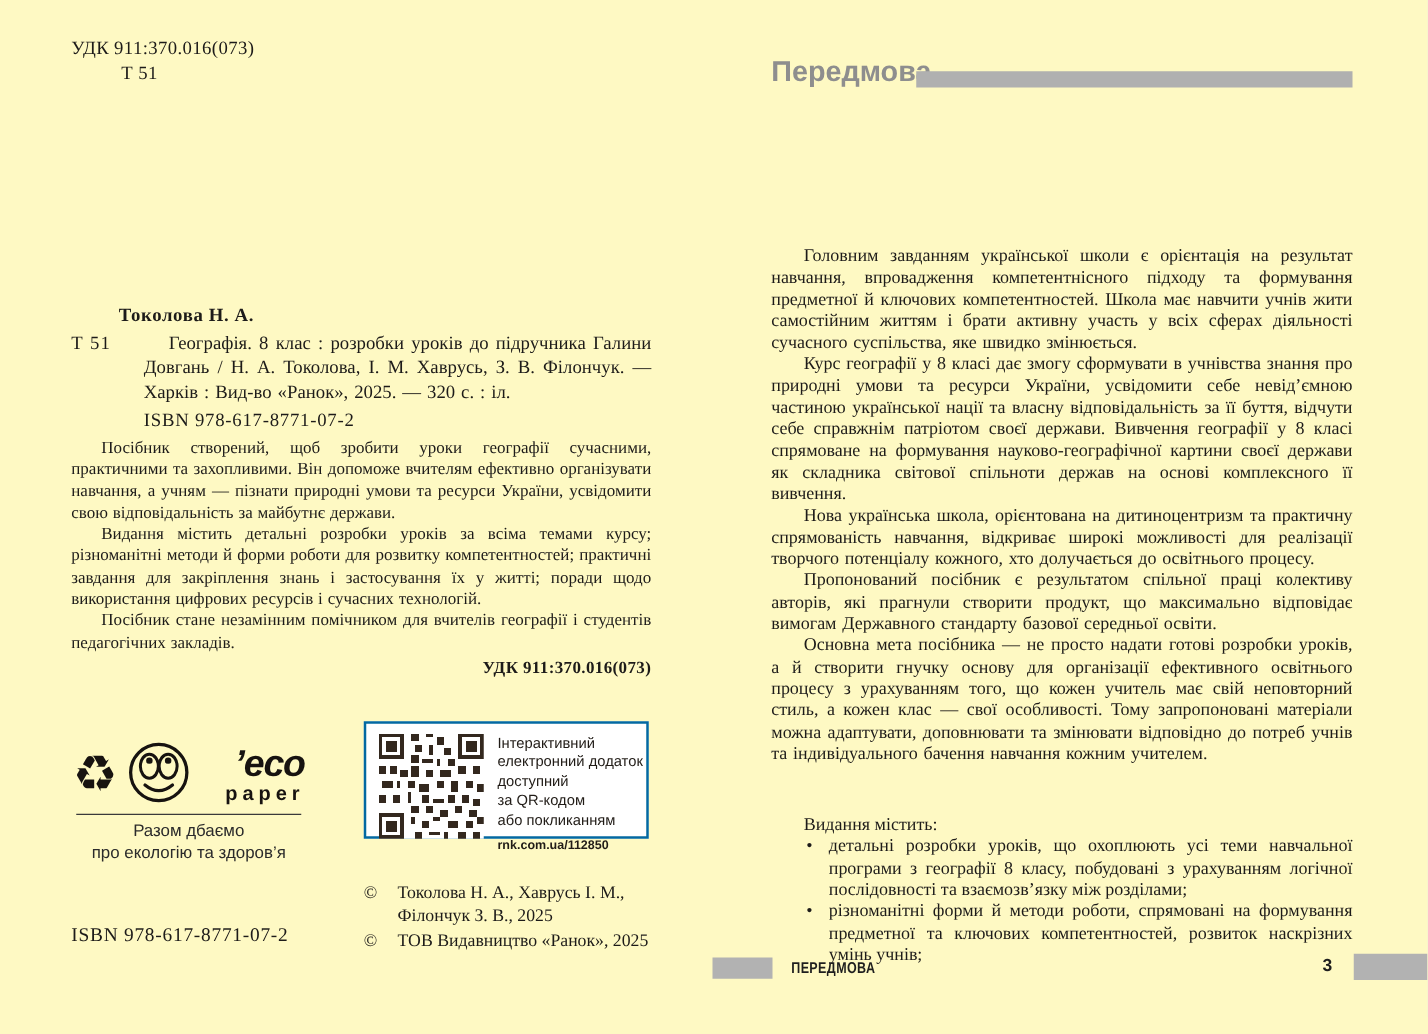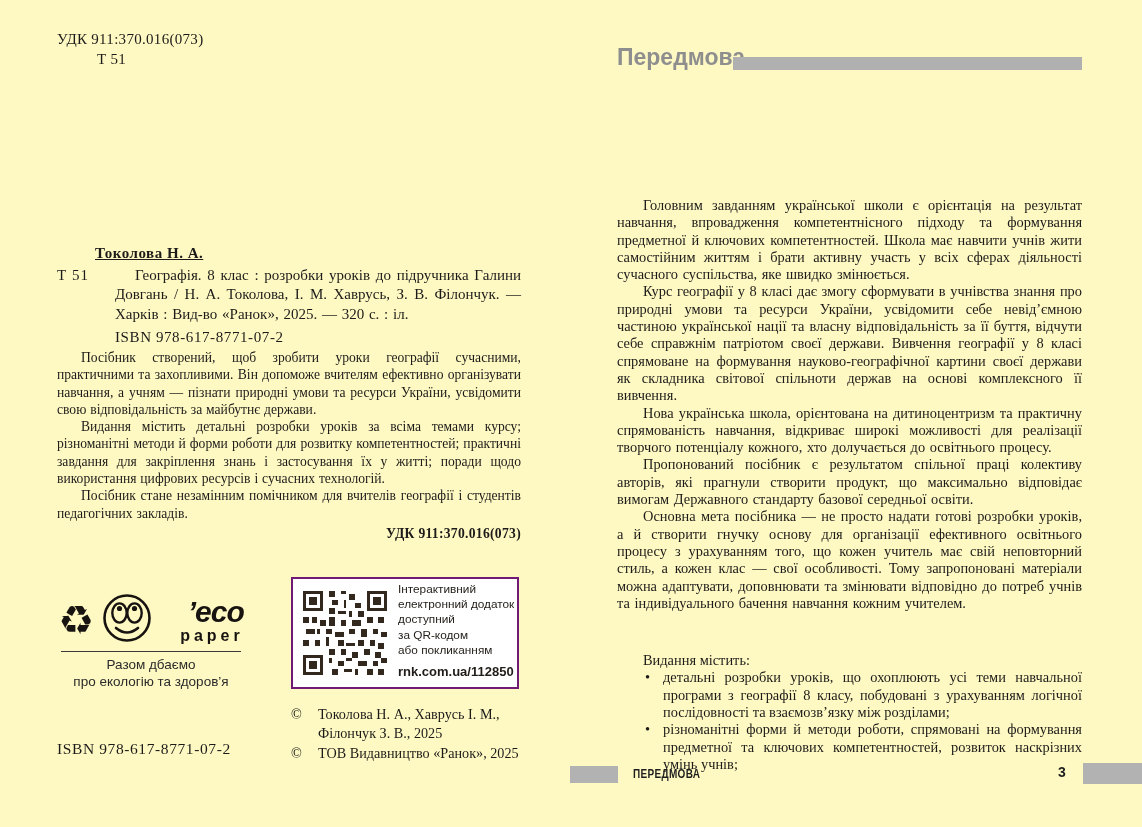--- a/index.html
+++ b/index.html
@@ -6,41 +6,41 @@
   body{background:#e8e8e8;}
   .spread{
     position:relative;width:1142px;height:827px;background:#fef9c3;
     overflow:hidden;color:#1d1b19;
     font-family:"Liberation Serif","DejaVu Serif",serif;
   }
   
   .udc-top{position:absolute;left:57px;top:30px;font-size:15px;line-height:19.5px;letter-spacing:.3px;}
   .udc-top .l2{margin-left:40px;}
   .biblio{position:absolute;left:57px;top:244px;width:464px;font-size:15px;line-height:19.5px;}
-  .biblio .author{margin-left:38px;font-weight:bold;letter-spacing:.5px;text-decoration:underline;}
+  .biblio .author{margin-left:38px;font-weight:bold;letter-spacing:.5px;}
   .biblio .entry{position:relative;margin-top:2px;text-align:justify;}
   .biblio .entry .label{position:absolute;left:0;top:0;letter-spacing:1px;}
   .biblio .entry .entry-text{margin-left:58px;text-indent:20px;word-spacing:1px;}
   .biblio .isbn{margin-left:58px;margin-top:4px;letter-spacing:.6px;}
   .annotation{position:absolute;left:57px;top:349px;width:464px;font-size:13.6px;line-height:17.3px;text-align:justify;}
   .annotation p{margin:0;text-indent:24px;word-spacing:.5px;}
   .annotation .udc-bottom{margin-top:3px;text-align:right;font-weight:bold;text-indent:0;letter-spacing:.3px;}
   .eco{position:absolute;left:55px;top:590px;width:192px;text-align:center;}
   .eco .logo-row{display:flex;align-items:center;justify-content:center;gap:7px;height:60px;}
   .eco .recycle{font-family:"DejaVu Sans",sans-serif;font-size:40px;line-height:1;color:#171310;}
   .eco .brand{display:inline-block;text-align:right;font-family:"Liberation Sans",sans-serif;line-height:1;margin-left:20px;}
   .eco .brand .big{font-size:30px;font-weight:bold;font-style:italic;letter-spacing:-1px;color:#171310;}
   .eco .brand .sub{display:block;font-size:16px;font-weight:bold;letter-spacing:4px;margin-top:1px;color:#171310;}
   .eco .rule{border-top:1.5px solid #3a3a3a;margin:1px 6px 5px 6px;}
   .eco .tagline{font-family:"Liberation Sans",sans-serif;font-size:13.5px;line-height:16.5px;color:#2b2b2b;}
-  .qr-box{position:absolute;left:291px;top:577px;width:228px;height:112px;border:2px solid #701a75;
-          box-sizing:border-box;display:flex;align-items:flex-end;padding:8px 6px 8px 10px;background:#fff;}
+  .qr-box{position:absolute;left:291px;top:577px;width:228px;height:94px;border:2px solid #0369a1;
+          box-sizing:border-box;display:flex;align-items:flex-start;padding:8px 6px 8px 10px;background:#fff;}
   .qr-box .qr{flex:0 0 auto;}
   .qr-box .qr-text{margin-left:11px;font-family:"Liberation Sans",sans-serif;font-size:11.8px;line-height:15.4px;color:#211c17;white-space:nowrap;}
-  .qr-box .qr-url{font-weight:bold;font-size:13px;margin-top:5px;}
+  .qr-box .qr-url{font-weight:bold;font-size:10px;margin-top:5px;}
   .copyright{position:absolute;left:291px;top:705px;width:237px;font-size:14.2px;line-height:19.3px;}
   .copyright .c-entry{position:relative;padding-left:27px;}
   .copyright .c-sym{position:absolute;left:0;top:0;}
   .isbn-bottom{position:absolute;left:57px;top:740px;font-size:15.5px;letter-spacing:.6px;}
   
   .rp-title{position:absolute;left:617px;top:44px;font-family:"Liberation Sans",sans-serif;
             font-weight:bold;font-size:23px;color:#8e8e8e;letter-spacing:0;}
   .rp-bar{position:absolute;left:733px;top:57px;width:349px;height:13px;background:#b0b0b0;}
   .rp-body{position:absolute;left:617px;top:197px;width:465px;font-size:14.4px;line-height:17.3px;text-align:justify;}
   .rp-body p{margin:0;text-indent:26px;word-spacing:1px;}

